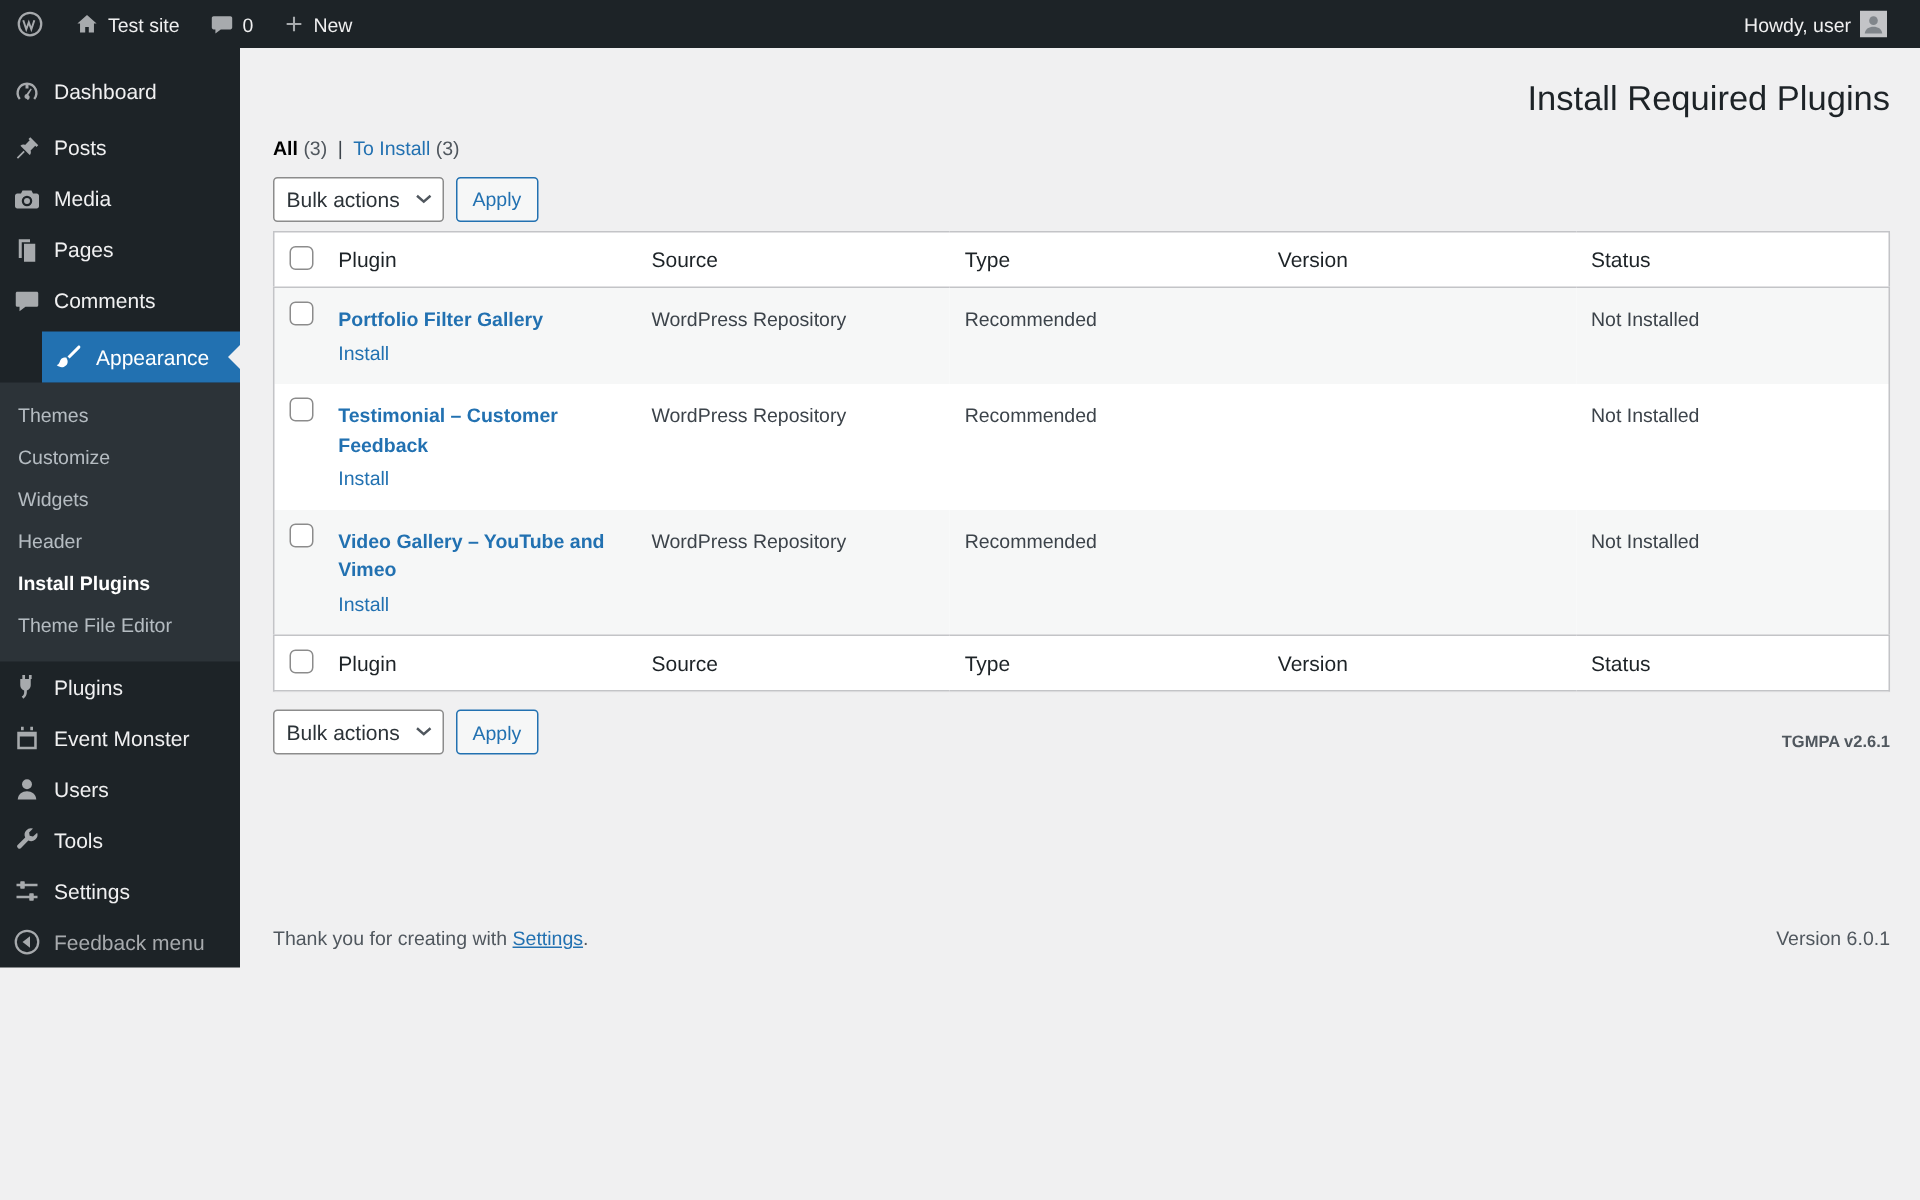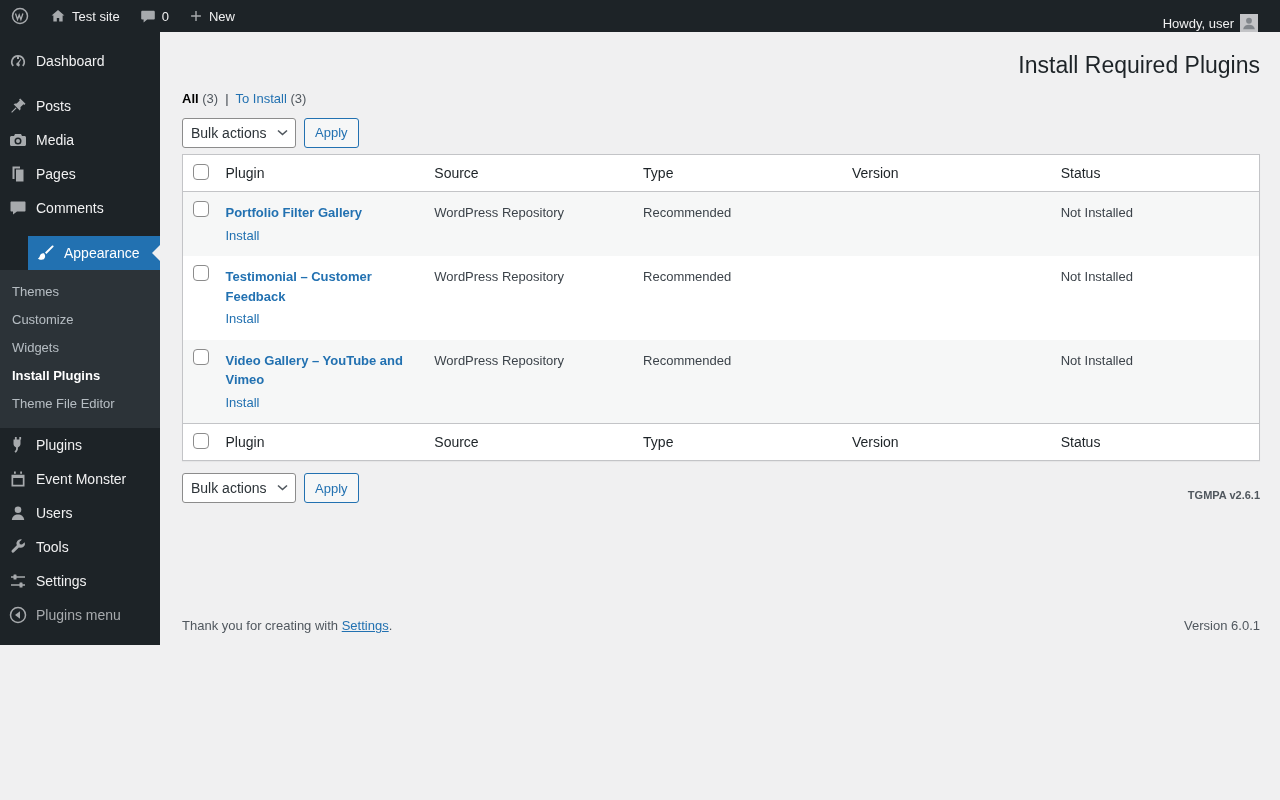--- a/index.html
+++ b/index.html
@@ -8,21 +8,21 @@
     width: 1280px; height: 800px; overflow: hidden;
     font-family: "Liberation Sans", sans-serif;
     background: #f0f0f1; color: #3c434a; font-size: 13px;
   }
   svg { display: block; }
 
   
   .admin-bar {
     position: fixed; top: 0; left: 0; right: 0; height: 32px;
     background: #1d2327; color: #f0f0f1; z-index: 100;
-    display: flex; align-items: flex-end; justify-content: space-between;
+    display: flex; align-items: center; justify-content: space-between;
     font-size: 13px;
   }
   .ab-left { display: flex; align-items: center; height: 100%; }
   .ab-item {
     display: flex; align-items: center; gap: 6px;
     padding: 0 10px; height: 100%; cursor: pointer; color: #f0f0f1;
   }
   .ab-icon { color: #a7aaad; display: flex; }
   .ab-right { display: flex; align-items: center; padding-right: 12px; }
 
@@ -234,20 +234,21 @@
         <svg width="20" height="20" viewBox="0 0 20 20">
             <path fill="currentColor" d="M15.9 2.7 9 9.6l1.4 1.4 6.9-6.9c.4-.4.4-1 0-1.4-.4-.4-1-.4-1.4 0zM8.2 10.4c-1.2-.3-2.5 0-3.4.9-1 1-.9 2.5-1.9 3.5-.3.3-.7.5-1.1.6 1.2 1.2 3.1 1.7 4.7 1.2 1.1-.3 2-1.1 2.4-2.2.3-.9.3-1.9-.1-2.7z"></path>
           </svg>
       </span>
       <span class="menu-label">Appearance</span>
     </div>
     <div class="submenu">
       <div class="submenu-item">Themes</div>
       <div class="submenu-item">Customize</div>
       <div class="submenu-item">Widgets</div>
+      <div class="submenu-item">Header</div>
       <div class="submenu-item current">Install Plugins</div>
       <div class="submenu-item">Theme File Editor</div>
     </div>
     <div class="menu-item">
       <span class="menu-icon">
         <svg width="20" height="20" viewBox="0 0 20 20">
             <path fill="currentColor" d="M13.1 4.6V2h-1.8v2.6H8.7V2H6.9v2.6H5.5v4.2c0 1.7 1.1 3.1 2.6 3.6v1.1c0 1.2-.4 2.1-1.6 2.9l1 1.4c1.7-1.1 2.4-2.6 2.4-4.3v-1.1c1.5-.5 2.6-1.9 2.6-3.6V4.6z"></path>
           </svg>
       </span>
       <span class="menu-label">Plugins</span>
@@ -287,21 +288,21 @@
       </span>
       <span class="menu-label">Settings</span>
     </div>
     <div class="menu-item collapse">
       <span class="menu-icon">
         <svg width="20" height="20" viewBox="0 0 20 20">
             <circle cx="10" cy="10" r="7.5" fill="none" stroke="currentColor" stroke-width="1.5"></circle>
             <path fill="currentColor" d="M12 6.2 7 10l5 3.8z"></path>
           </svg>
       </span>
-      <span class="menu-label">Plugins menu</span>
+      <span class="menu-label">Feedback menu</span>
     </div>
   </div>
 
   <div class="content">
     <div class="wrap">
       <h1 class="page-title">Install Required Plugins</h1>
 
       <div class="subsubsub">
         <span class="filter-current"><span>All</span> <span class="count">(3)</span></span><span class="sep">|</span><span class="filter-link"><span>To Install</span> <span class="count">(3)</span></span>
       </div>

